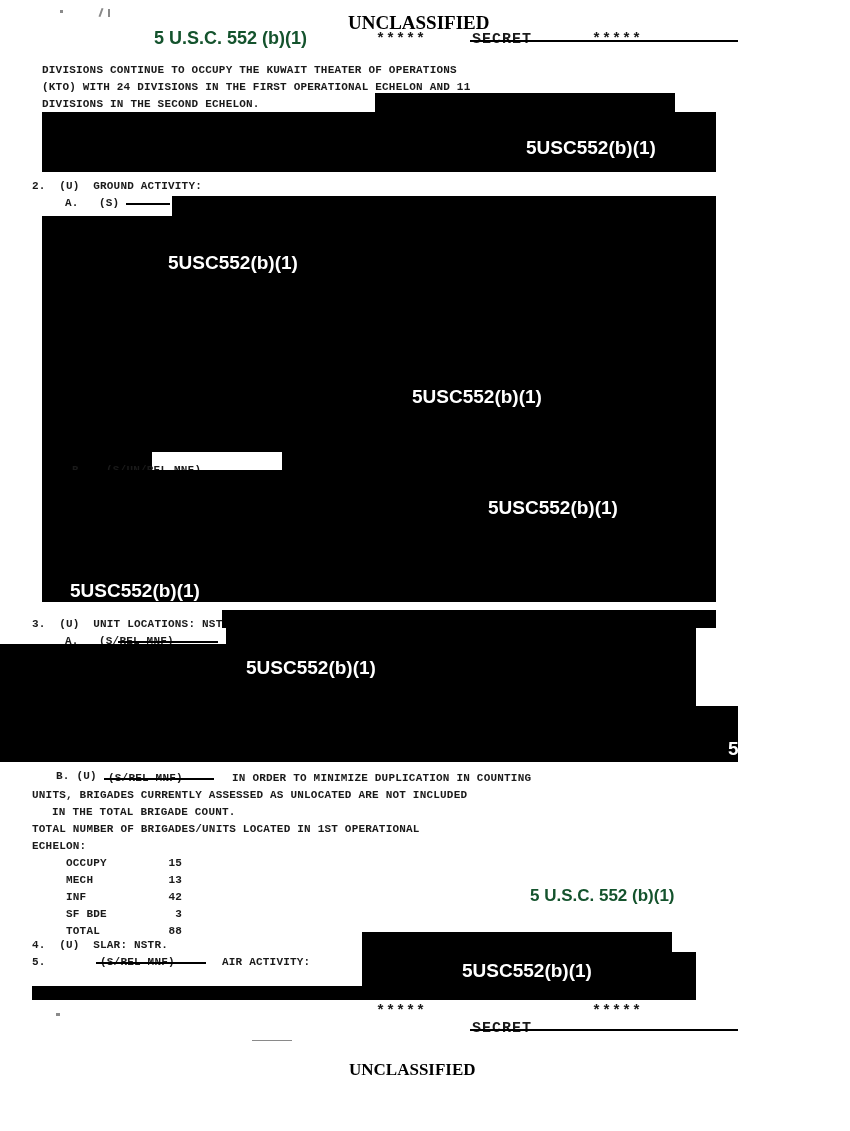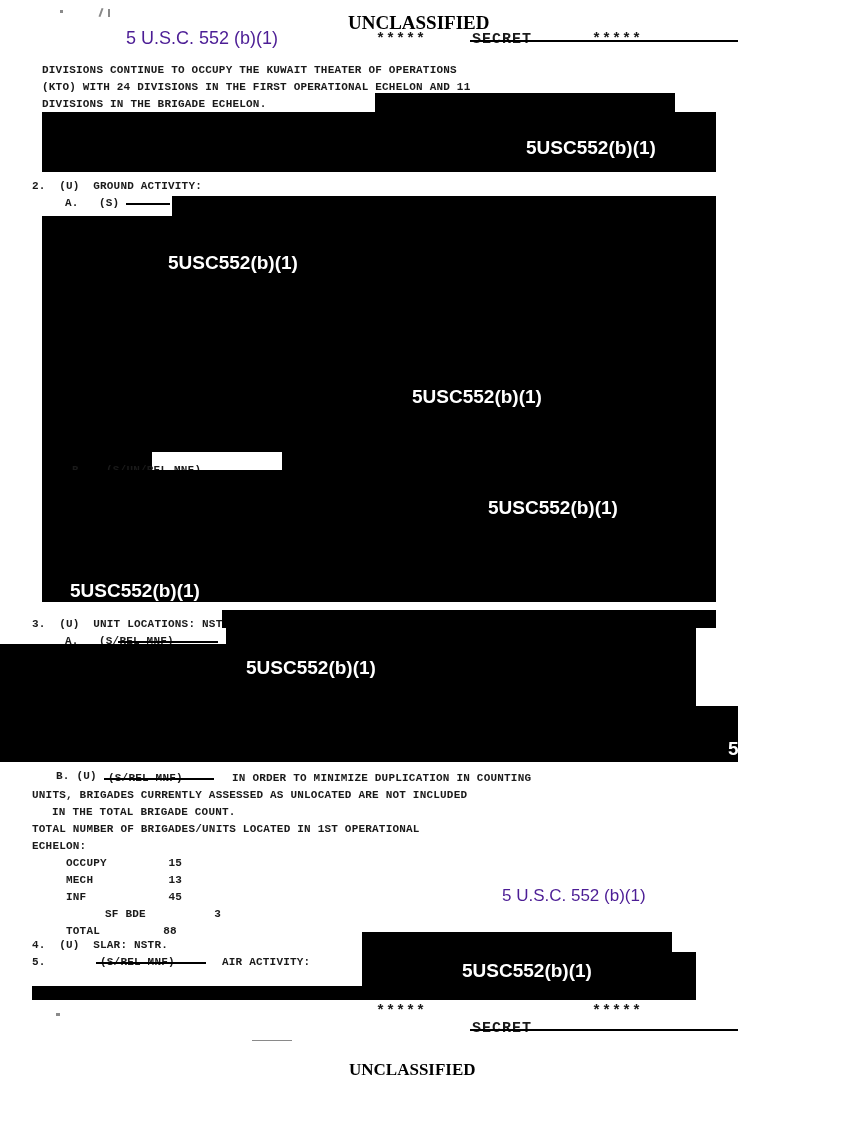--- a/index.html
+++ b/index.html
@@ -22,25 +22,26 @@
   .stamp {
     position: absolute;
     color: #ffffff;
     font-family: "Liberation Sans", sans-serif;
     font-weight: bold;
     font-size: 19px;
     white-space: nowrap;
   }
   .stamp-dark {
     position: absolute;
-    color: #4c1d95;
+    color: #14532d;
     font-family: "Liberation Sans", sans-serif;
-    font-weight: normal;
+    font-weight: bold;
     font-size: 17px;
     white-space: nowrap;
+    margin-left: 28px;
   }
   .unclassified {
     position: absolute;
     font-family: "Liberation Serif", serif;
     font-weight: bold;
     color: #000000;
     white-space: nowrap;
   }
   .secret {
     position: absolute;
@@ -90,21 +91,21 @@
   <div class="unclassified" style="left:348px;top:12px;font-size:19px;">UNCLASSIFIED</div>
 
   <div class="stamp-dark" style="left:126px;top:28px;font-size:18px;">5 U.S.C. 552 (b)(1)</div>
 
   <div class="secret" style="left:376px;top:31px;">*****</div>
   <div class="secret strike" style="left:472px;top:31px;">SECRET</div>
   <div class="secret" style="left:592px;top:31px;">*****</div>
 
   <div class="body-text" style="left:42px;top:62px;">DIVISIONS CONTINUE TO OCCUPY THE KUWAIT THEATER OF OPERATIONS</div>
   <div class="body-text" style="left:42px;top:79px;">(KTO) WITH 24 DIVISIONS IN THE FIRST OPERATIONAL ECHELON AND 11</div>
-  <div class="body-text" style="left:42px;top:96px;">DIVISIONS IN THE BRIGADE ECHELON.</div>
+  <div class="body-text" style="left:42px;top:96px;">DIVISIONS IN THE SECOND ECHELON.</div>
 
   <div class="redact" style="left:375px;top:93px;width:300px;height:20px;"></div>
   <div class="redact" style="left:42px;top:112px;width:674px;height:60px;"></div>
   <div class="stamp" style="left:526px;top:137px;">5USC552(b)(1)</div>
 
   <div class="body-text" style="left:32px;top:178px;">2.  (U)  GROUND ACTIVITY:</div>
   <div class="body-text" style="left:65px;top:195px;">A.   (S)</div>
   <div class="redact" style="left:126px;top:203px;width:44px;height:2px;"></div>
 
   <div class="redact" style="left:172px;top:196px;width:544px;height:20px;"></div>
@@ -144,35 +145,35 @@
   <div class="body-text" style="left:32px;top:787px;">UNITS, BRIGADES CURRENTLY ASSESSED AS UNLOCATED ARE NOT INCLUDED</div>
   <div class="body-text" style="left:32px;top:804px;margin-left:20px;">IN THE TOTAL BRIGADE COUNT.</div>
   <div class="body-text" style="left:32px;top:821px;">TOTAL NUMBER OF BRIGADES/UNITS LOCATED IN 1ST OPERATIONAL</div>
   <div class="body-text" style="left:32px;top:838px;">ECHELON:</div>
 
   <div style="position:absolute;left:66px;top:855px;">
     <div style="display:flex;height:17px;">
       <span class="body-text" style="position:static;display:inline-block;width:92px;">OCCUPY</span>
       <span class="body-text" style="position:static;display:inline-block;text-align:right;width:24px;">15</span>
     </div>
-    <div style="display:flex;height:17px;">
+    <div style="display:flex;height:17px;justify-content:space-between;">
       <span class="body-text" style="position:static;display:inline-block;width:92px;">MECH</span>
       <span class="body-text" style="position:static;display:inline-block;text-align:right;width:24px;">13</span>
     </div>
     <div style="display:flex;height:17px;">
       <span class="body-text" style="position:static;display:inline-block;width:92px;">INF</span>
-      <span class="body-text" style="position:static;display:inline-block;text-align:right;width:24px;">45</span>
+      <span class="body-text" style="position:static;display:inline-block;text-align:right;width:24px;">42</span>
     </div>
-    <div style="display:flex;height:17px;margin-left:39px;">
+    <div style="display:flex;height:17px;">
       <span class="body-text" style="position:static;display:inline-block;width:92px;">SF BDE</span>
       <span class="body-text" style="position:static;display:inline-block;text-align:right;width:24px;">3</span>
     </div>
     <div style="display:flex;height:17px;">
       <span class="body-text" style="position:static;display:inline-block;width:92px;">TOTAL</span>
-      <span class="body-text" style="position:static;display:inline-block;text-align:center;width:24px;">88</span>
+      <span class="body-text" style="position:static;display:inline-block;text-align:right;width:24px;">88</span>
     </div>
   </div>
 
   <div class="stamp-dark" style="left:502px;top:886px;font-size:17px;">5 U.S.C. 552 (b)(1)</div>
 
   <div class="body-text" style="left:32px;top:937px;">4.  (U)  SLAR: NSTR.</div>
   <div class="redact" style="left:362px;top:932px;width:310px;height:20px;"></div>
 
   <div class="body-text" style="left:32px;top:954px;">5.</div>
   <div class="body-text" style="left:100px;top:954px;">(S/REL MNF)</div>

